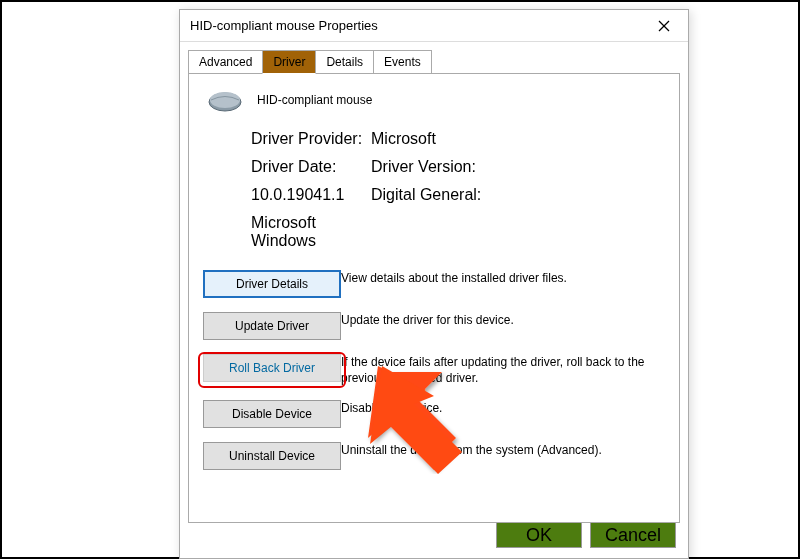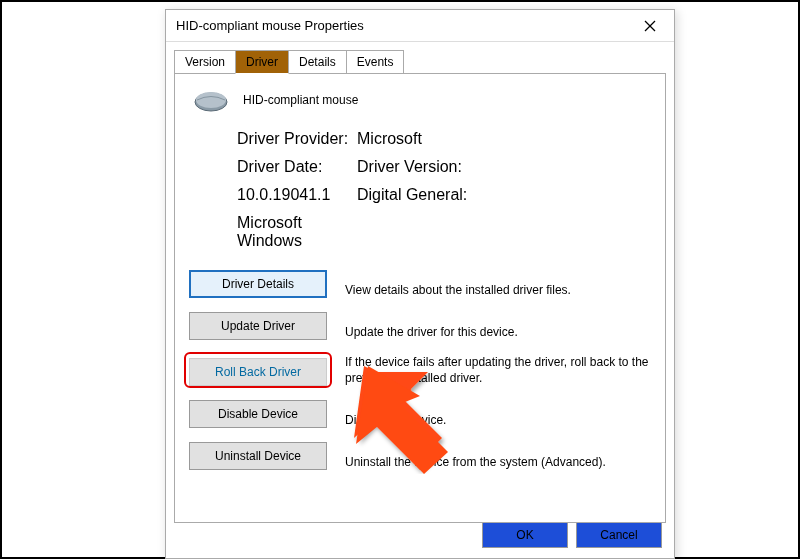--- a/index.html
+++ b/index.html
@@ -13,21 +13,21 @@
       overflow: hidden;
     }
     .outer-border {
       border: 2px solid #000;
       width: 800px;
       height: 559px;
       position: relative;
     }
     .dialog {
       position: absolute;
-      left: 163px;
+      left: 177px;
       top: 7px;
       width: 510px;
       height: 550px;
       border: 1px solid #aaa;
       background: #fff;
       box-shadow: 2px 2px 10px rgba(0,0,0,0.15);
       overflow: hidden;
     }
     .titlebar {
       height: 32px;
@@ -95,22 +95,21 @@
     .info-grid {
       margin-left: 48px;
       display: grid;
       grid-template-columns: 120px auto;
       row-gap: 10px;
       font-size: 16px;
       margin-bottom: 20px;
     }
     .button-row {
       display: flex;
-      align-items: flex-end;
-      gap: 18px;
+      align-items: flex-start;
       margin-bottom: 14px;
     }
     .winbtn {
       width: 138px;
       height: 28px;
       border: 1px solid #999;
       background: #e1e1e1;
       font-family: inherit;
       font-size: 12px;
       cursor: pointer;
@@ -138,23 +137,23 @@
       position: absolute;
       right: 12px;
       bottom: 10px;
       display: flex;
       gap: 8px;
     }
     .dlgbtn {
       width: 86px;
       height: 26px;
       border: 1px solid #999;
-      background: #1d4ed8;
+      background: #4d7c0f;
       font-family: inherit;
-      font-size: 12px;
+      font-size: 18px;
       cursor: pointer;
     }
     .arrow-overlay {
       position: absolute;
       left: 175px;
       top: 290px;
       width: 110px;
       height: 110px;
       pointer-events: none;
     }
@@ -170,21 +169,21 @@
       <div class="close">
         <svg width="12" height="12" viewBox="0 0 12 12">
           <line x1="1" y1="1" x2="11" y2="11" stroke="#000" stroke-width="1.2"></line>
           <line x1="11" y1="1" x2="1" y2="11" stroke="#000" stroke-width="1.2"></line>
         </svg>
       </div>
     </div>
 
     <div class="tabarea">
       <div class="tabs">
-        <div class="tab inactive">Version</div>
+        <div class="tab inactive">Advanced</div>
         <div class="tab active">Driver</div>
         <div class="tab inactive">Details</div>
         <div class="tab inactive">Events</div>
       </div>
 
       <div class="tabcontent">
 
         <div class="device-row">
           <svg class="mouse-icon" viewBox="0 0 36 24">
             <ellipse cx="18" cy="14" rx="16" ry="9" fill="#8a9aa6" stroke="#5a6a76" stroke-width="1"></ellipse>

